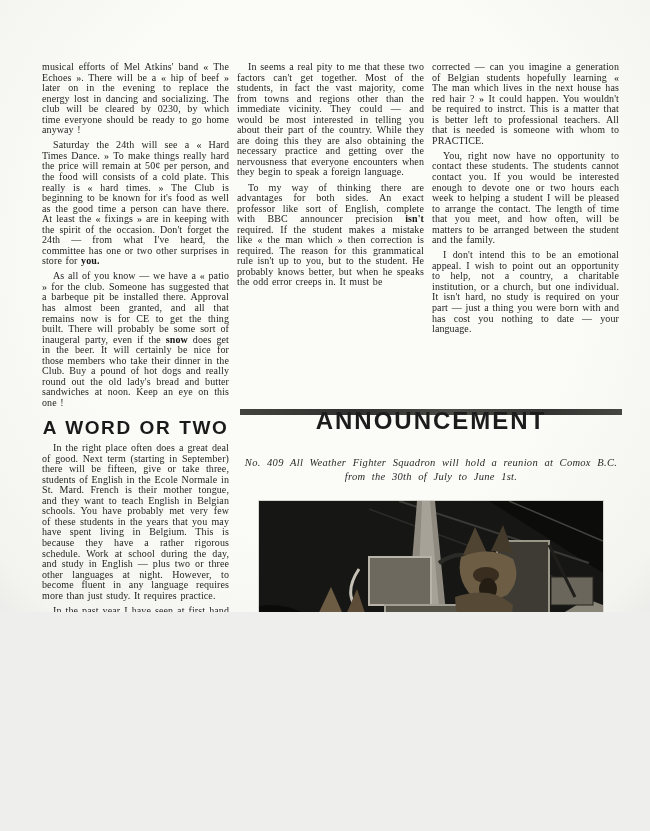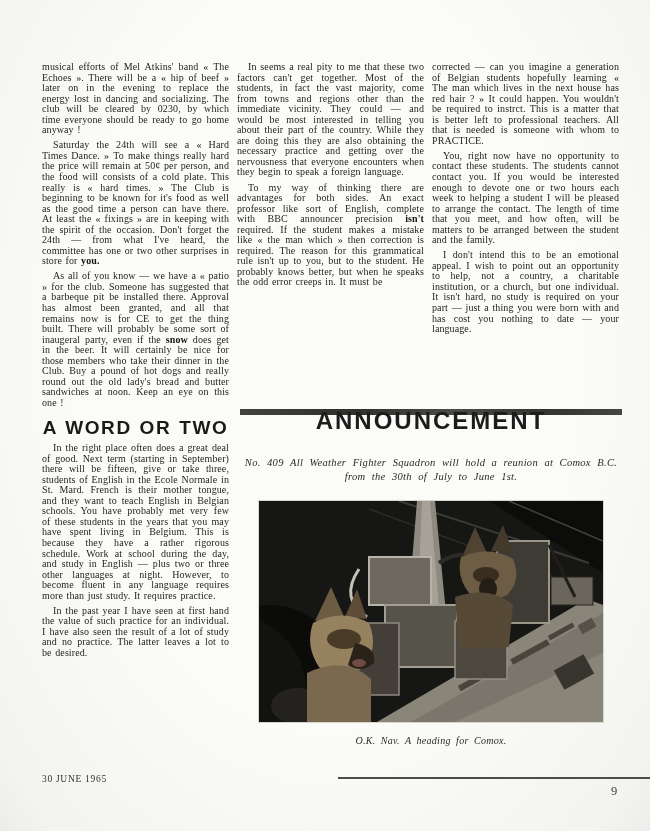--- a/index.html
+++ b/index.html
@@ -2,21 +2,21 @@
 <html><head>
 <meta charset="utf-8">
 <style>
   html,body { margin:0; padding:0; }
   body {
     width:650px; height:831px;
     background:#eeeeec;
     font-family:"Liberation Serif", serif;
   }
   .page {
-    position:relative; width:650px; height:831px; overflow:hidden;
+    position:relative; width:650px; height:612px; overflow:hidden;
     background: radial-gradient(ellipse at 50% 42%, #fbfbf8 55%, #f3f3ef 92%, #ececea 100%);
     color:#1f1f1f;
   }
   .col {
     position:absolute; top:62px; width:187px;
     text-align:justify; font-size:10px; line-height:10.55px;
     letter-spacing:0.1px; word-spacing:1px; color:#242424;
   }
   .col-1 { left:42px; }
   .col-2 { left:237px; }

